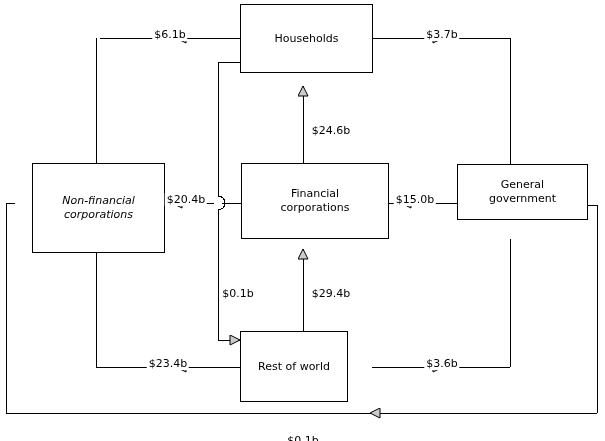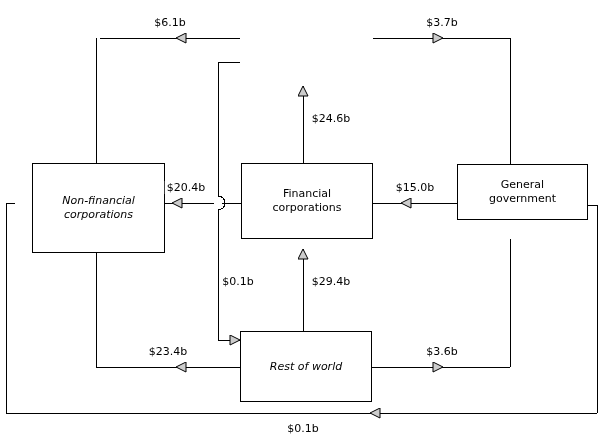--- a/index.html
+++ b/index.html
@@ -28,20 +28,21 @@
   }
   .node .node-label{display:block;white-space:pre-line;}
   .flow-label{
     position:absolute;
     font-size:11px;
     line-height:13px;
     color:#000000;
     white-space:nowrap;
     background:#ffffff;
     padding:0 2px;
+    margin-top:12px;
   }
   .flow-label.center{transform:translateX(-50%);}
 </style>
 </head>
 <body>
 
 <div id="stage">
 
   <svg id="wires" viewBox="0 0 605 441" width="605" height="441" xmlns="http://www.w3.org/2000/svg">
     <defs>
@@ -115,37 +116,40 @@
         <path d="M597,205 L597,413"></path>
         <path d="M597,413 L6,413"></path>
         <path d="M6,413 L6,203"></path>
         <path d="M6,203 L15,203"></path>
         <path d="M597,413 L370,413" marker-end="url(#arrL)"></path>
       </g>
 
     </g>
   </svg>
 
+  <div class="node" style="left:240px;top:4px;width:133px;height:69px;">
+    <span class="node-label">Households</span>
+  </div>
 
   <div class="node" style="left:32px;top:163px;width:133px;height:90px;font-style:italic;">
     <span class="node-label">Non-financial
 corporations</span>
   </div>
 
-  <div class="node" style="left:241px;top:163px;width:132px;height:76px;justify-content:center;">
+  <div class="node" style="left:241px;top:163px;width:148px;height:76px;justify-content:center;">
     <span class="node-label">Financial
 corporations</span>
   </div>
 
   <div class="node" style="left:457px;top:164px;width:131px;height:56px;">
     <span class="node-label">General
 government</span>
   </div>
 
-  <div class="node" style="left:240px;top:331px;width:132px;height:71px;font-style:italic;">
+  <div class="node" style="left:240px;top:331px;width:108px;height:71px;">
     <span class="node-label">Rest of world</span>
   </div>
 
   <div class="flow-label center" style="left:170px;top:16px;">$6.1b</div>
 
   <div class="flow-label center" style="left:442px;top:16px;">$3.7b</div>
 
   <div class="flow-label center" style="left:331px;top:112px;">$24.6b</div>
 
   <div class="flow-label center" style="left:186px;top:181px;">$20.4b</div>

